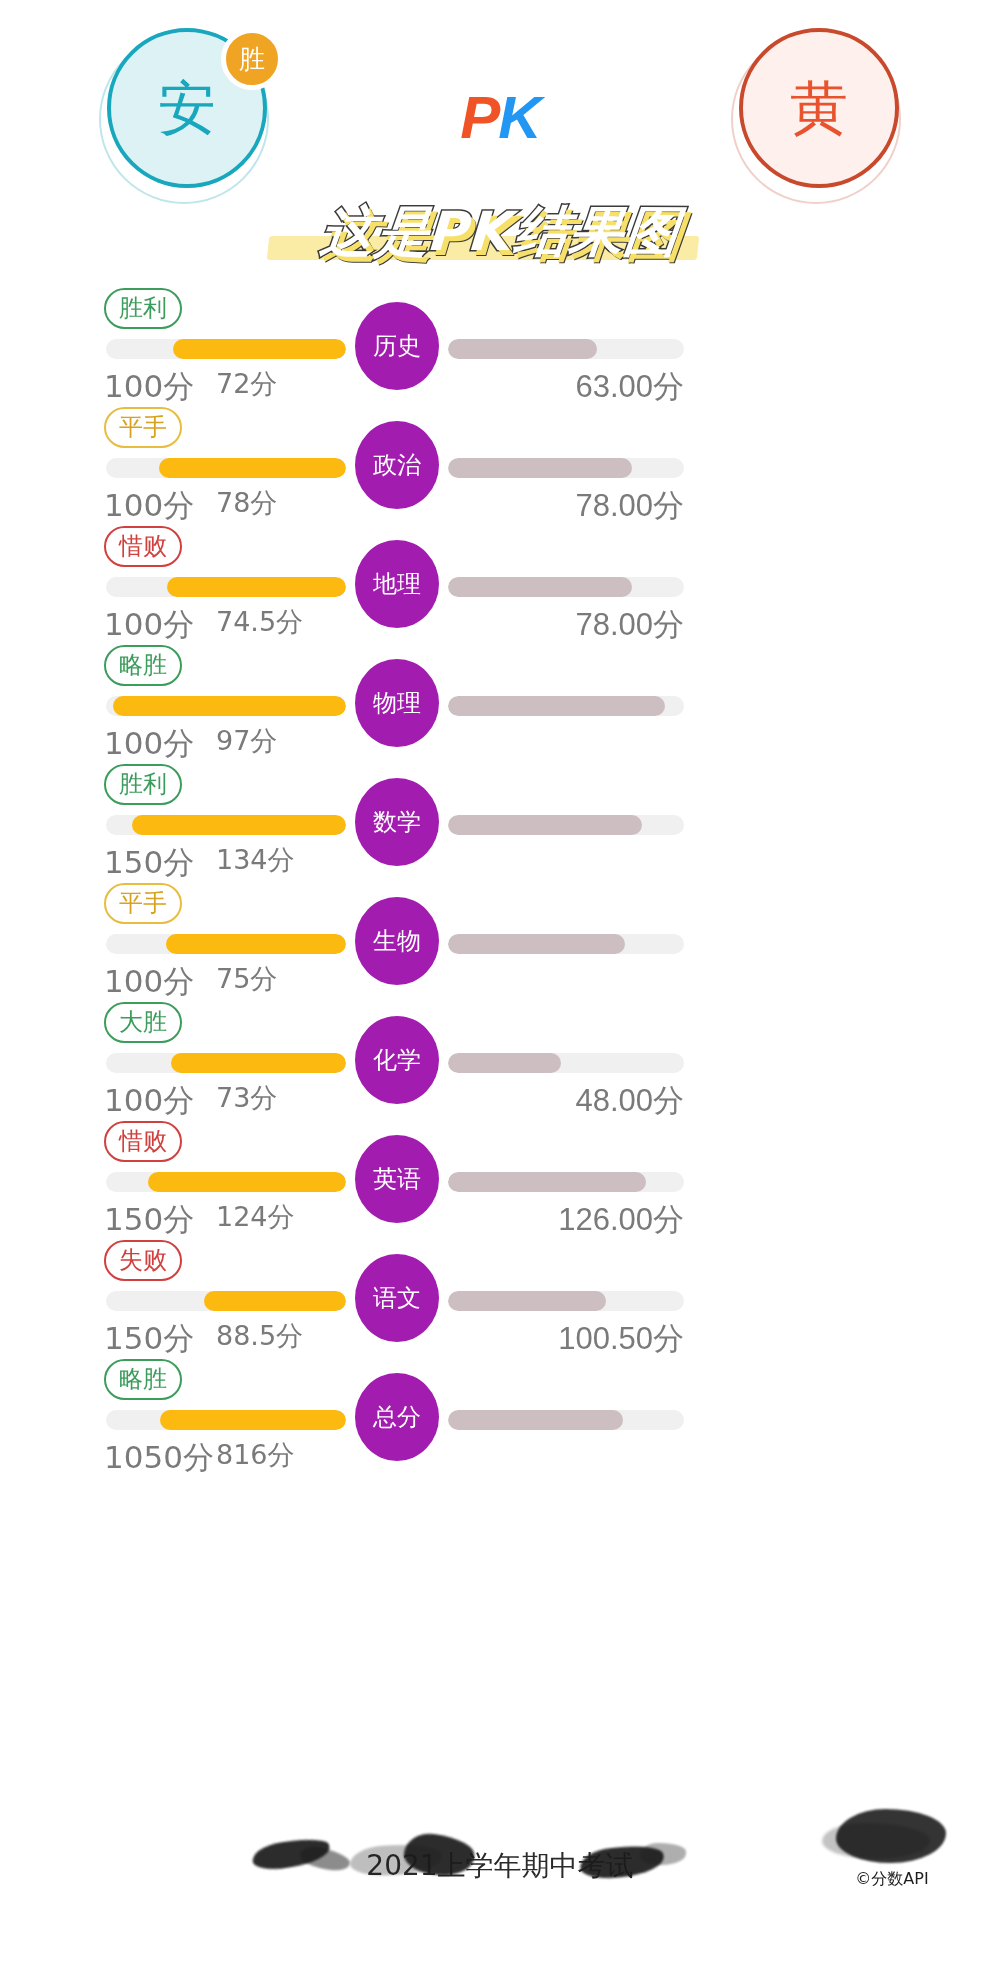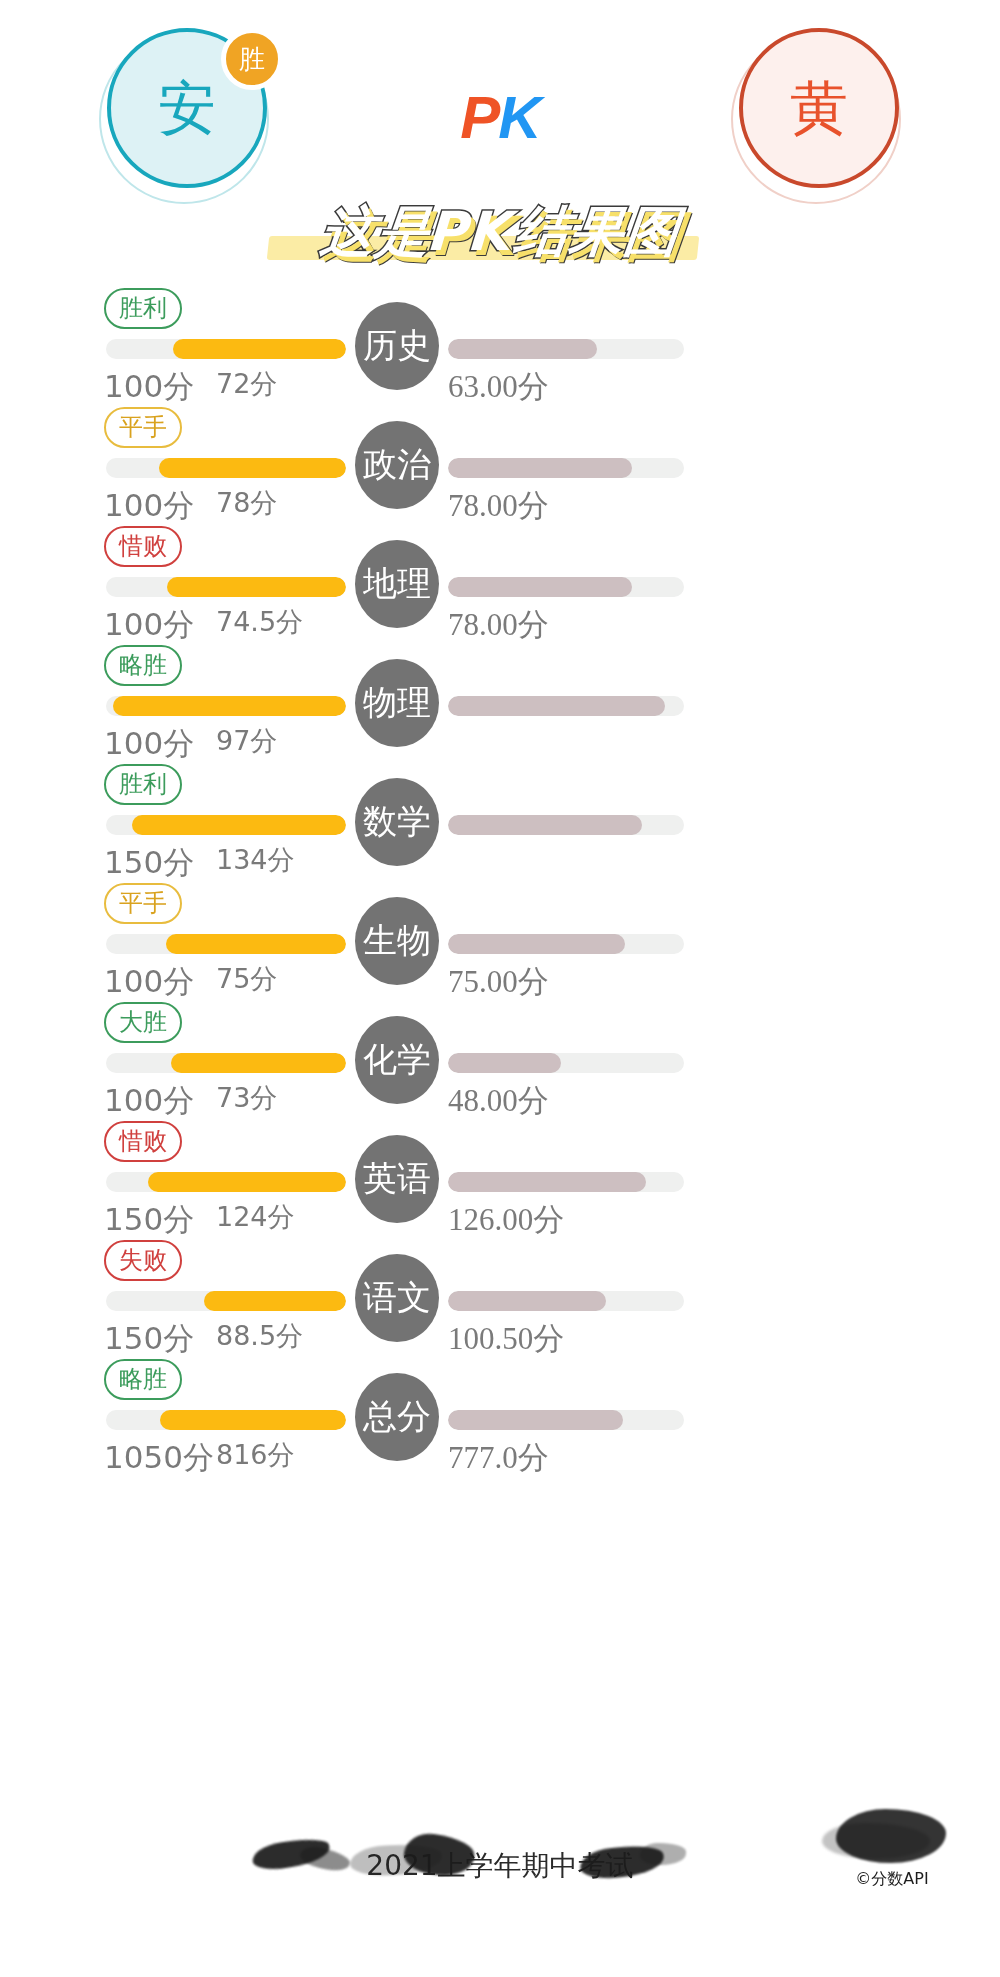--- a/index.html
+++ b/index.html
@@ -182,26 +182,26 @@
   }
 
   
   .subject-circle {
     position: absolute;
     left: 355px;
     top: 18px;
     width: 84px;
     height: 88px;
     border-radius: 50%;
-    background: #737373;
+    background: #a21caf;
     display: flex;
     align-items: center;
     justify-content: center;
     color: #ffffff;
-    font-size: 34px;
+    font-size: 24px;
     font-family: "DejaVu Sans", sans-serif;
     z-index: 2;
   }
 
   
   .bar-right-track {
     position: absolute;
     left: 448px;
     top: 55px;
     width: 236px;
@@ -236,24 +236,24 @@
     font-size: 27px;
     color: #7a7a7a;
     font-family: "DejaVu Sans", sans-serif;
     white-space: nowrap;
   }
   .lbl-theirs {
     position: absolute;
     left: 448px;
     top: 82px;
     width: 236px;
-    text-align: left;
+    text-align: right;
     font-size: 31px;
     color: #7a7a7a;
-    font-family: Liberation Serif, serif;
+    font-family: Liberation Sans, sans-serif;
     white-space: nowrap;
   }
 
   
   .footer {
     position: absolute;
     left: 0;
     bottom: 0;
     width: 1000px;
     height: 190px;
@@ -420,21 +420,20 @@
     <div class="result-badge tie">平手</div>
     <div class="bar-left-track">
       <div class="bar-left-fill" style="width: 75%;"></div>
     </div>
     <div class="subject-circle">生物</div>
     <div class="bar-right-track">
       <div class="bar-right-fill" style="width: 75%;"></div>
     </div>
     <div class="lbl-full">100分</div>
     <div class="lbl-mine">75分</div>
-    <div class="lbl-theirs">75.00分</div>
   </div>
 
   <div class="row">
     <div class="result-badge">大胜</div>
     <div class="bar-left-track">
       <div class="bar-left-fill" style="width: 73%;"></div>
     </div>
     <div class="subject-circle">化学</div>
     <div class="bar-right-track">
       <div class="bar-right-fill" style="width: 48%;"></div>
@@ -476,21 +475,20 @@
     <div class="result-badge">略胜</div>
     <div class="bar-left-track">
       <div class="bar-left-fill" style="width: 77.7%;"></div>
     </div>
     <div class="subject-circle">总分</div>
     <div class="bar-right-track">
       <div class="bar-right-fill" style="width: 74%;"></div>
     </div>
     <div class="lbl-full">1050分</div>
     <div class="lbl-mine">816分</div>
-    <div class="lbl-theirs">777.0分</div>
   </div>
 </div>
 
 <div class="footer">
   <div class="footer-caption">2021上学年期中考试</div>
   <div class="smudge sm1"></div>
   <div class="smudge sm2"></div>
   <div class="smudge sm3"></div>
   <div class="smudge sm4"></div>
   <div class="smudge sm5"></div>

